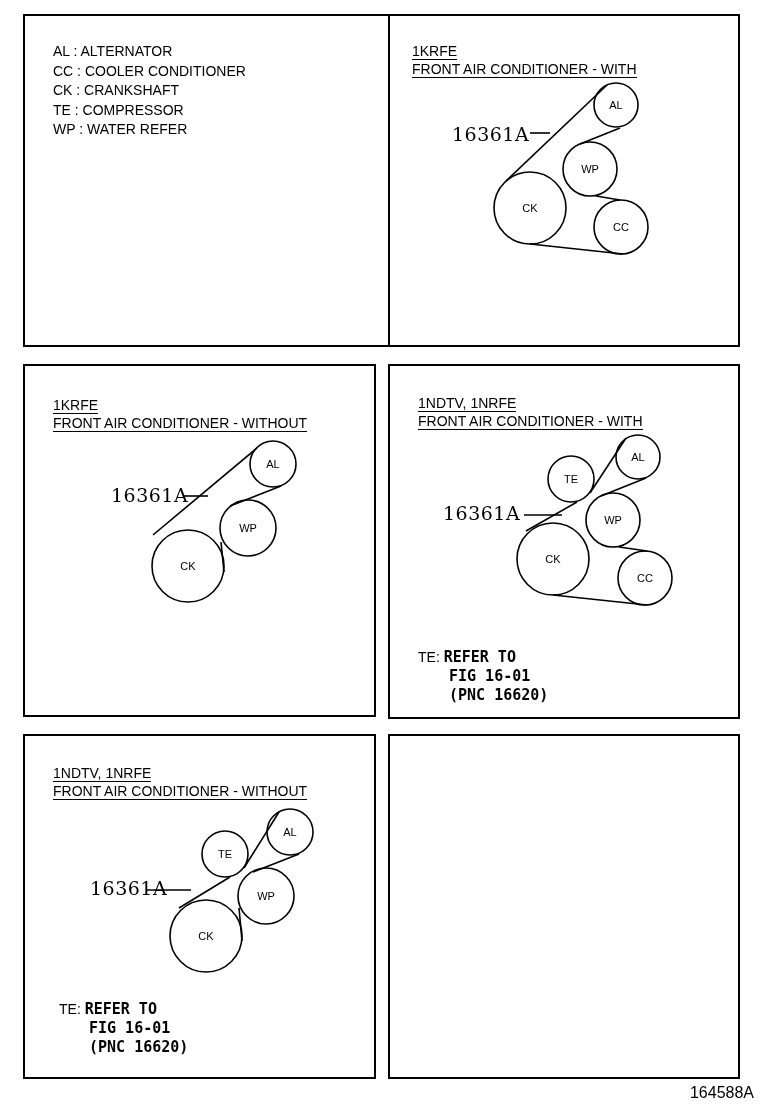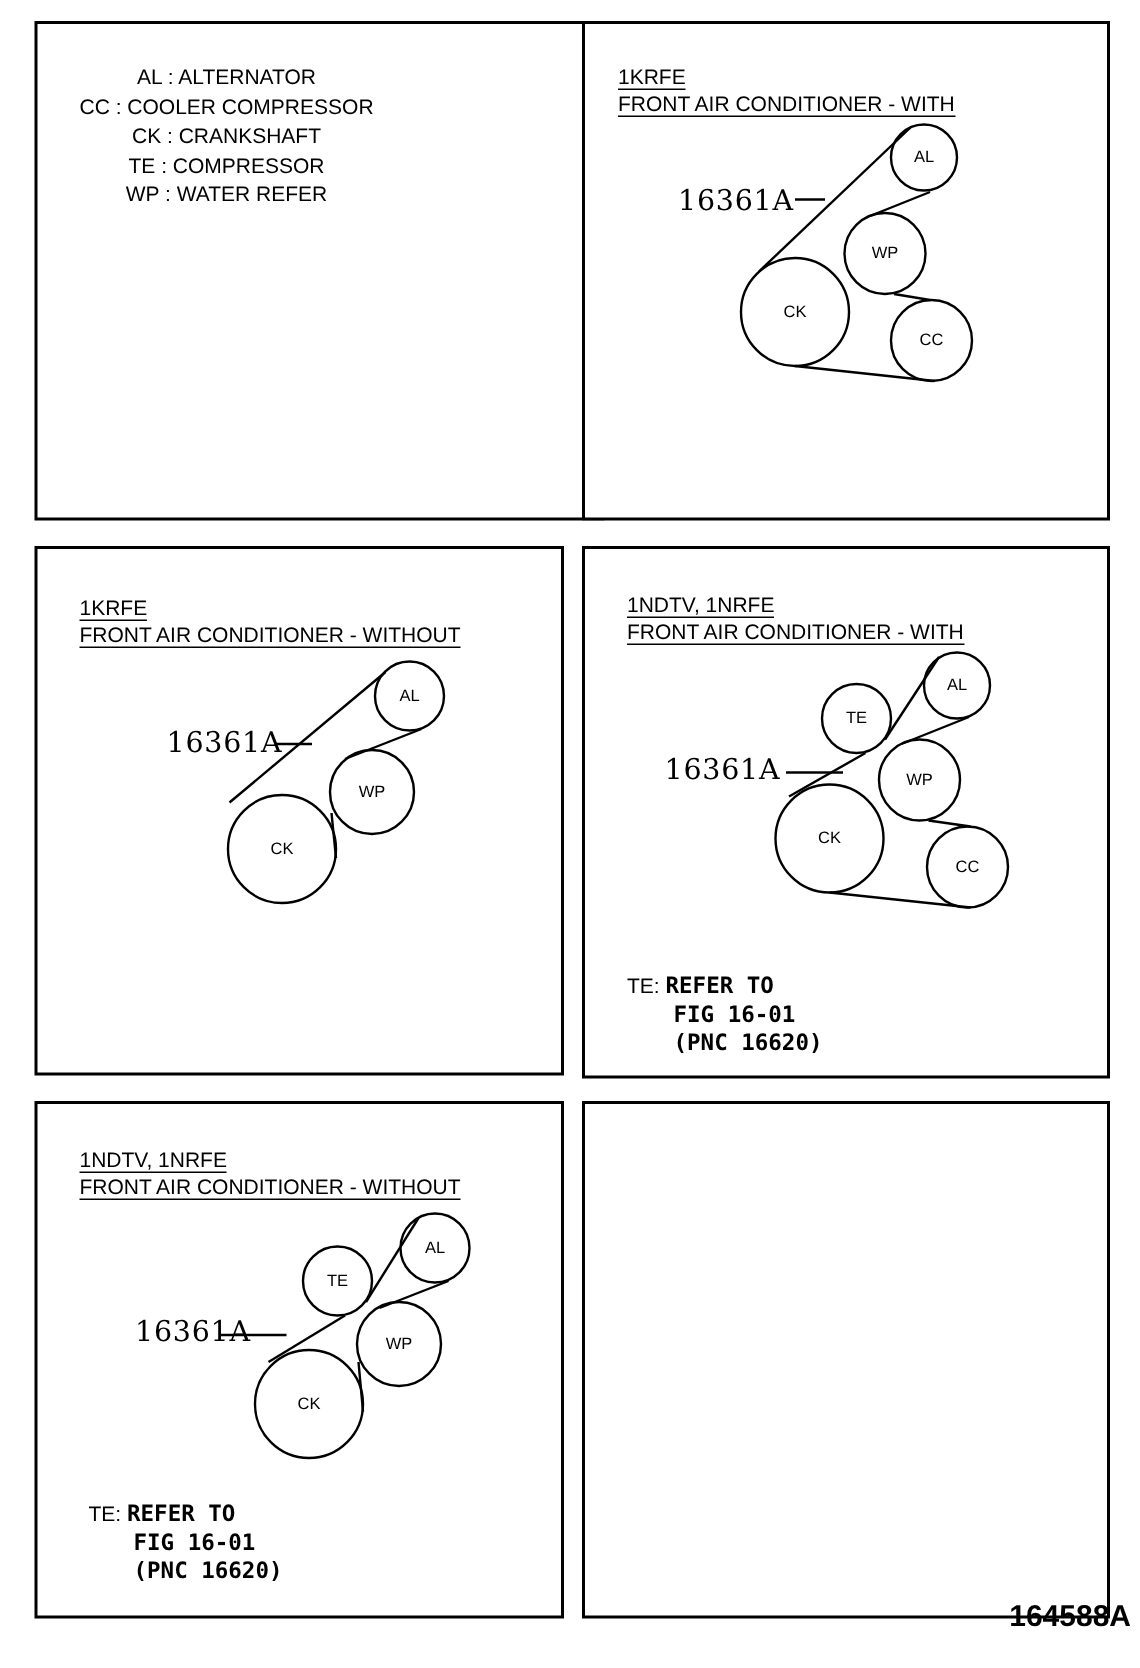--- a/index.html
+++ b/index.html
@@ -8,29 +8,29 @@
   .panel svg { position:absolute; left:0; top:0; }
   .legend { position:absolute; left:28px; top:26px; font-size:14px; line-height:19.5px; }
   .legend div { white-space:nowrap; }
   .title { position:absolute; font-size:14px; line-height:18px; }
   .title span { display:inline-block; border-bottom:1.5px solid #000; line-height:16px; white-space:nowrap; }
   .pnc { position:absolute; font-family:"DejaVu Serif", serif; font-weight:normal; font-size:19px; letter-spacing:0.5px; }
   .lbl { position:absolute; font-size:11px; transform:translate(-50%,-50%); white-space:nowrap; }
   .note { position:absolute; font-size:14px; line-height:19px; }
   .note .tag { font-family:"Liberation Sans", sans-serif; font-size:14px; }
   .note .ref { font-family:"DejaVu Sans Mono", monospace; font-weight:bold; font-size:15px; }
-  .figid { position:absolute; right:6px; bottom:22px; font-size:20px; font-weight:bold; }
+  .figid { position:absolute; right:6px; bottom:10px; font-size:16px; font-weight:normal; }
 </style>
 </head>
 <body>
 
-<div class="panel" style="left:23px;top:14px;width:380px;height:333px;text-align:center;">
+<div class="panel" style="left:23px;top:14px;width:380px;height:333px;">
   <div class="legend">
     <div>AL : ALTERNATOR</div>
-    <div>CC : COOLER COMPRESSOR</div>
+    <div>CC : COOLER CONDITIONER</div>
     <div>CK : CRANKSHAFT</div>
     <div>TE : COMPRESSOR</div>
     <div>WP : WATER REFER</div>
   </div>
 </div>
 
 <div class="panel" style="left:388px;top:14px;width:352px;height:333px;">
   <svg width="352" height="333">
     <g fill="none" stroke="#000" stroke-width="1.6">
       <circle cx="226" cy="89" r="22"></circle>

